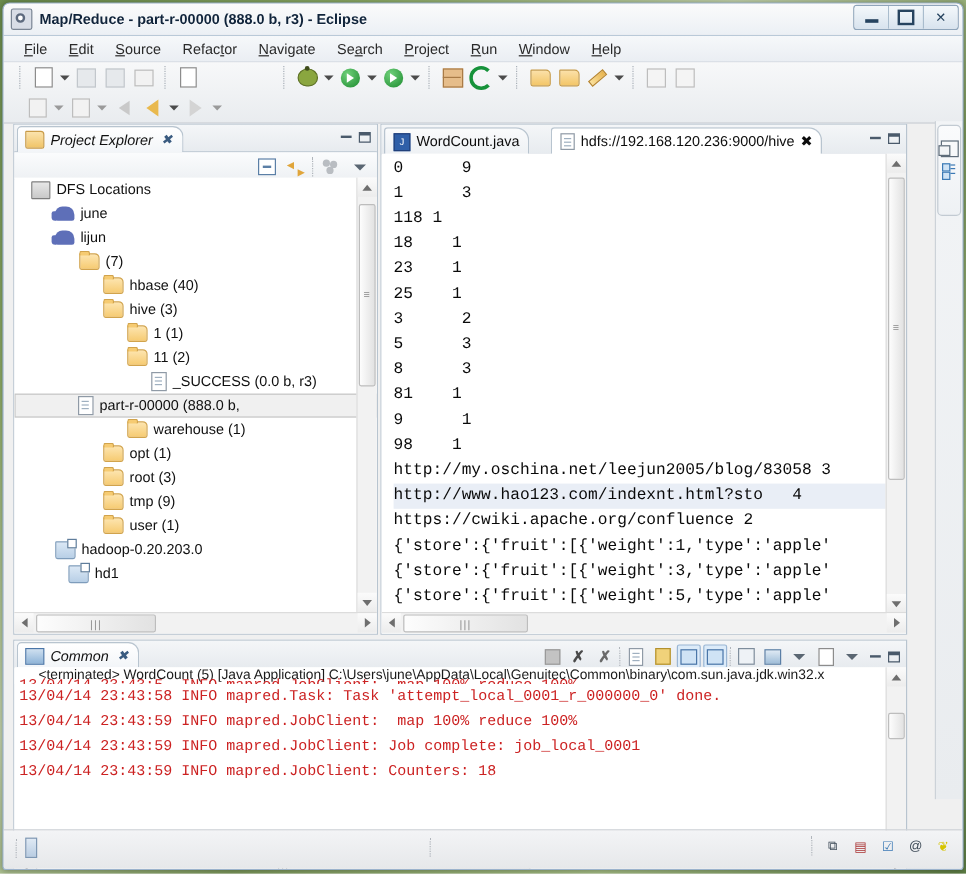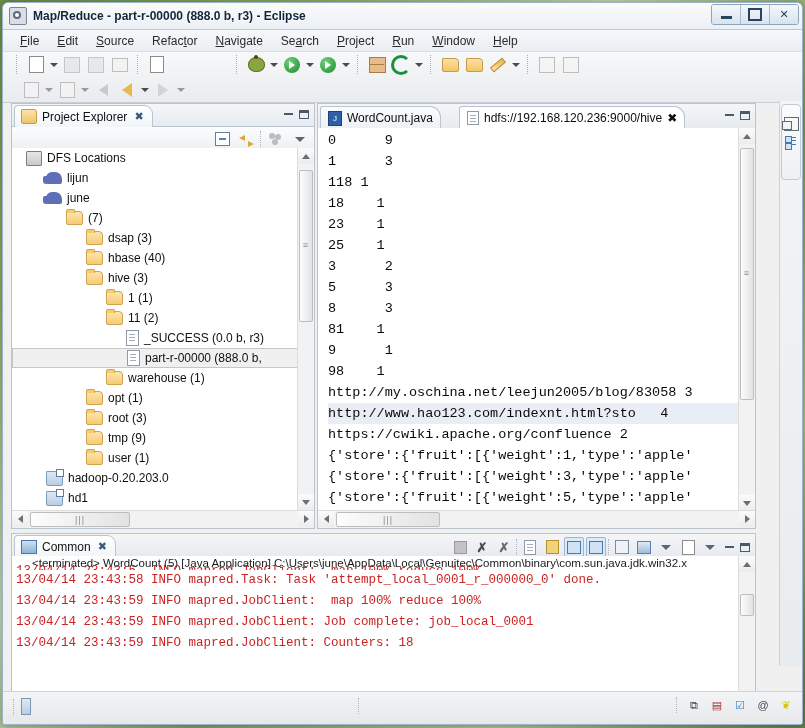--- a/index.html
+++ b/index.html
@@ -164,21 +164,21 @@
     background: linear-gradient(to bottom,#f4f6f8,#e7ebef);
     border-bottom: 1px solid #b8c4cf;
   }
   .vtab {
     position: absolute; top: 1px; left: 2px;
     height: 21px; display: flex; align-items: center; gap: 5px;
     padding: 0 8px 0 6px;
     background: linear-gradient(to bottom,#ffffff,#f2f5f8);
     border: 1px solid #b8c4cf; border-bottom: none;
     border-radius: 4px 9px 0 0;
-    font-size: 12px; color: #101010; white-space: nowrap;
+    font-size: 12px; color: #101010; white-space: nowrap; font-style: italic;
   }
   .vtab .xclose { font-size: 11px; color:#3a5b80; margin-left: 2px; }
   .panel-tools {
     position: absolute; right: 3px; top: 3px;
     display: flex; align-items: center; gap: 2px;
   }
   .mini-btn { width:14px;height:14px;display:flex;align-items:center;justify-content:center; }
   .mini-min { width: 9px; height: 2px; background:#4a5a6b; }
   .mini-max { width: 10px; height: 9px; border: 1px solid #4a5a6b; border-top-width: 3px; box-sizing:border-box; }
 
@@ -493,33 +493,29 @@
       </div>
 
       <div id="tree-body">
         <div id="tree-rows">
             <div class="trow" style="padding-left: 14px;">
               <span class="tdfs"></span>
               <span>DFS Locations</span>
             </div>
             <div class="trow" style="padding-left: 34px;">
               <span class="telephant"></span>
-              <span>lijun</span>
+              <span>june</span>
             </div>
             <div class="trow" style="padding-left: 34px;">
               <span class="telephant"></span>
-              <span>june</span>
+              <span>lijun</span>
             </div>
             <div class="trow" style="padding-left: 54px;">
               <span class="tfolder"></span>
               <span>(7)</span>
-            </div>
-            <div class="trow" style="padding-left: 74px;">
-              <span class="tfolder"></span>
-              <span>dsap (3)</span>
             </div>
             <div class="trow" style="padding-left: 74px;">
               <span class="tfolder"></span>
               <span>hbase (40)</span>
             </div>
             <div class="trow" style="padding-left: 74px;">
               <span class="tfolder"></span>
               <span>hive (3)</span>
             </div>
             <div class="trow" style="padding-left: 94px;">
@@ -527,21 +523,21 @@
               <span>1 (1)</span>
             </div>
             <div class="trow" style="padding-left: 94px;">
               <span class="tfolder"></span>
               <span>11 (2)</span>
             </div>
             <div class="trow" style="padding-left: 114px;">
               <span class="tfile"></span>
               <span>_SUCCESS (0.0 b, r3)</span>
             </div>
-            <div class="trow sel" style="padding-left: 114px;">
+            <div class="trow sel" style="padding-left: 52px;">
               <span class="tfile"></span>
               <span>part-r-00000 (888.0 b,</span>
             </div>
             <div class="trow" style="padding-left: 94px;">
               <span class="tfolder"></span>
               <span>warehouse (1)</span>
             </div>
             <div class="trow" style="padding-left: 74px;">
               <span class="tfolder"></span>
               <span>opt (1)</span>
@@ -555,21 +551,21 @@
               <span>tmp (9)</span>
             </div>
             <div class="trow" style="padding-left: 74px;">
               <span class="tfolder"></span>
               <span>user (1)</span>
             </div>
             <div class="trow" style="padding-left: 34px;">
               <span class="tproj"></span>
               <span>hadoop-0.20.203.0</span>
             </div>
-            <div class="trow" style="padding-left: 34px;">
+            <div class="trow" style="padding-left: 45px;">
               <span class="tproj"></span>
               <span>hd1</span>
             </div>
           </div>
       </div>
 
       <div class="vscroll" style="top:44px;bottom:18px;">
         <div class="sb-arrow" style="top:0;">
             <span class="ar-up"></span>
           </div>

